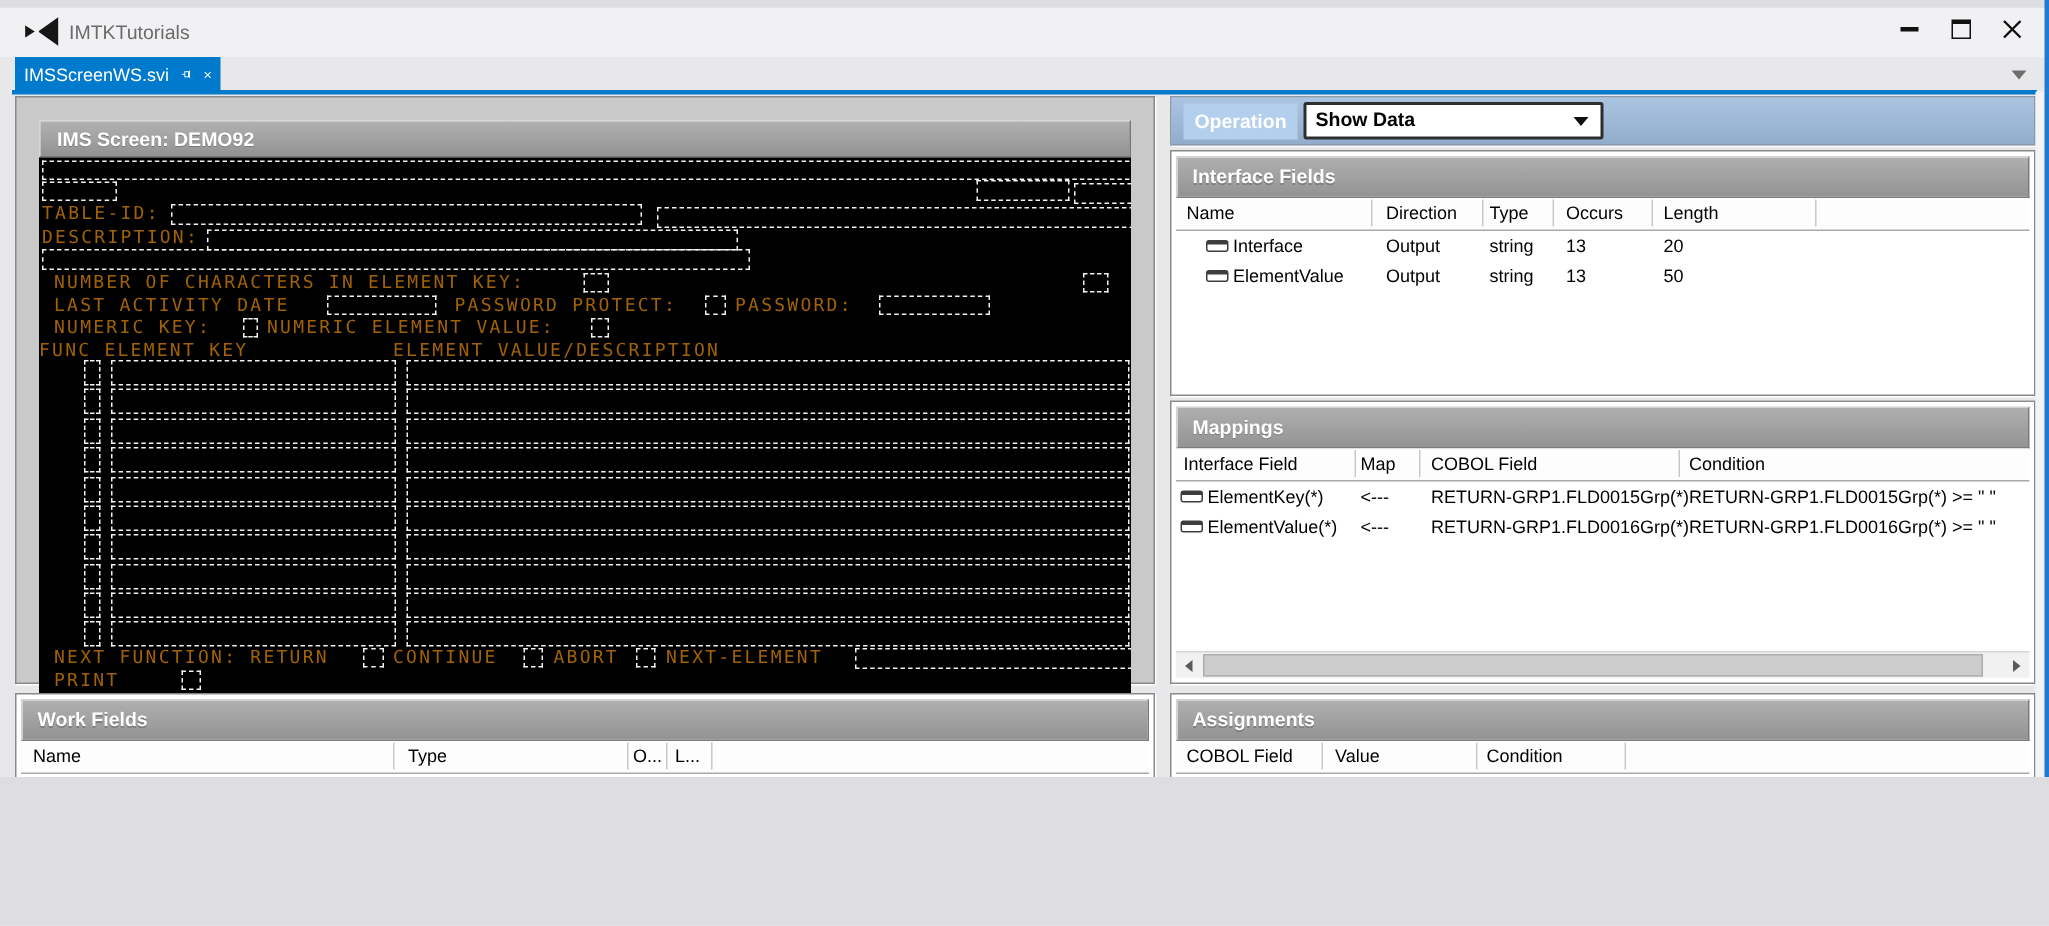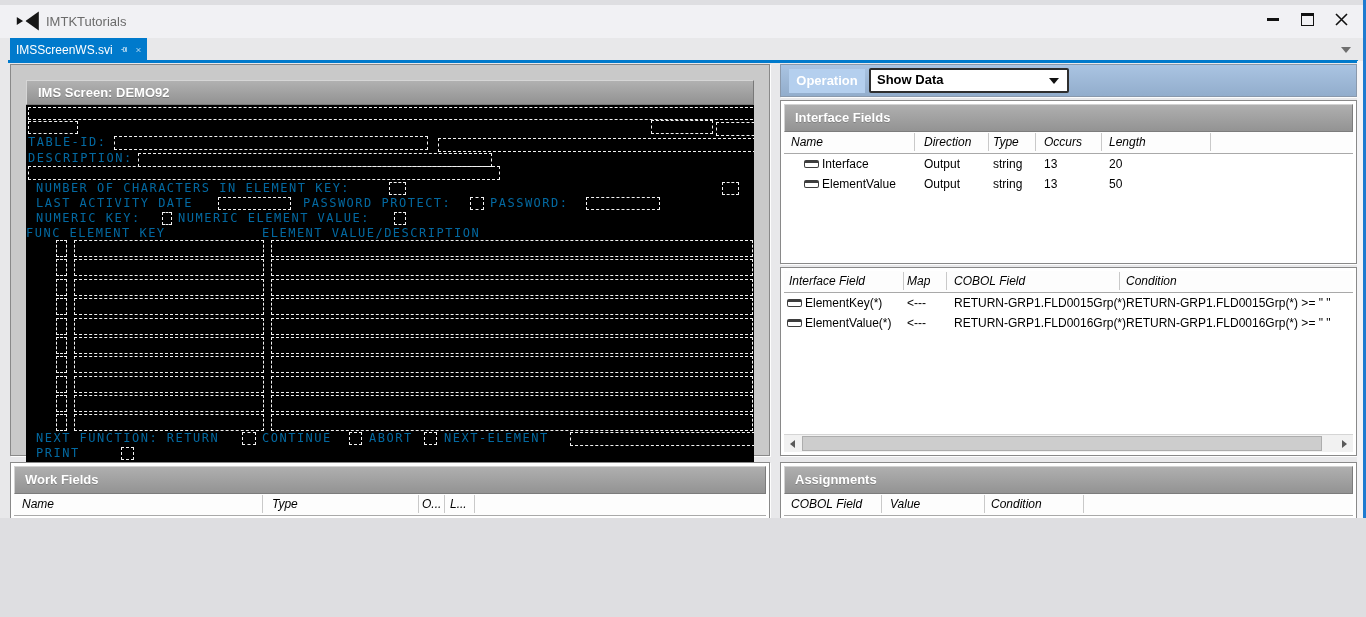--- a/index.html
+++ b/index.html
@@ -20,32 +20,32 @@
   .tabbar{left:0;top:38px;width:1366px;height:23px;background:#E8E8EA;}
   .tab{left:10px;top:38px;width:137px;height:23px;background:#007ACC;display:flex;align-items:center;padding:0 6px;box-sizing:border-box;}
   .tab-label{color:#ffffff;font-size:12px;white-space:nowrap;margin-right:8px;}
   .tab-underline{left:8px;top:60px;width:1350px;height:3px;background:#007ACC;}
   .tab-chevron{left:1341px;top:47px;width:0;height:0;border-left:5px solid transparent;border-right:5px solid transparent;border-top:6px solid #6F6F6F;}
 
   
   .panel{border:1px solid #898989;background:#fff;box-sizing:border-box;padding:3px;box-shadow:1px 1px 0 #FDFDFD;}
   .grp-header{height:28px;background:linear-gradient(180deg,#AFAFAF,#939393);border:1px solid;border-color:#D2D2D2 #7C7C7C #7C7C7C #D2D2D2;box-sizing:border-box;color:#fff;font-weight:bold;font-size:13px;line-height:26px;padding-left:10px;text-shadow:0 1px 0 #7F7F7F;}
   .thead{position:relative;height:21px;border-bottom:1px solid #A9A9A9;background:#FDFDFD;}
-  .thead span{position:absolute;top:3px;font-size:12px;color:#000;white-space:nowrap;font-style:italic;}
+  .thead span{position:absolute;top:3px;font-size:12px;color:#000;white-space:nowrap;}
   .vsep{position:absolute;top:1px;width:1px;height:18px;background:#C9C9C9;}
   .trow{position:relative;height:20px;font-size:12px;color:#000;}
   .trow span{position:absolute;top:3px;white-space:nowrap;}
   .fico{position:absolute;top:6px;width:13px;height:4px;border:1px solid #3E3E3E;border-top:3px solid #3E3E3E;border-radius:2px;background:#fff;}
 
   
   .ims-panel{left:10px;top:64px;width:760px;height:392px;background:#C9C9C9;border:1px solid #898989;box-sizing:border-box;padding:15px;box-shadow:1px 1px 0 #FDFDFD;}
   .ims-header{height:25px;background:linear-gradient(180deg,#B1B1B1,#929292);border:1px solid;border-color:#D6D6D6 #787878 #787878 #D6D6D6;box-sizing:border-box;color:#fff;font-weight:bold;font-size:13px;line-height:23px;padding-left:11px;text-shadow:0 1px 0 #7A7A7A;}
   .ims-black{position:relative;height:361px;background:#000;overflow:hidden;font-family:"DejaVu Sans Mono",monospace;font-size:12px;letter-spacing:1.5px;line-height:14px;}
   .dbox{position:absolute;border:1px dashed #F2F2F2;box-sizing:border-box;}
-  .cl{position:absolute;color:#0369a1;white-space:nowrap;}
+  .cl{position:absolute;color:#a16207;white-space:nowrap;}
   .gl{position:absolute;color:#9A9A9A;white-space:nowrap;}
   .gr-func{position:absolute;left:30px;top:0;width:11px;height:17px;border:1px dashed #F2F2F2;box-sizing:border-box;}
   .gr-key{position:absolute;left:48px;top:0;width:190px;height:17px;border:1px dashed #F2F2F2;box-sizing:border-box;}
   .gr-val{position:absolute;left:245px;top:0;width:482px;height:17px;border:1px dashed #F2F2F2;box-sizing:border-box;}
   .gridrow{position:absolute;left:0;width:740px;height:17px;}
 
   
   .wf-panel{left:10px;top:462px;width:760px;height:135px;}
 
   
@@ -265,20 +265,21 @@
       <i class="fico" style="left:20px"></i>
       <span style="left:38px">ElementValue</span>
       <span style="left:140px">Output</span>
       <span style="left:209px">string</span>
       <span style="left:260px">13</span>
       <span style="left:325px">50</span>
     </div>
   </div>
 
   <div class="abs panel mp-panel">
+    <div class="grp-header">Mappings</div>
     <div class="thead">
       <span style="left:5px">Interface Field</span>
       <span style="left:123px">Map</span>
       <span style="left:170px">COBOL Field</span>
       <span style="left:342px">Condition</span>
       <i class="vsep" style="left:119px"></i>
         <i class="vsep" style="left:162px"></i>
         <i class="vsep" style="left:335px"></i>
     </div>
     <div class="trow">

